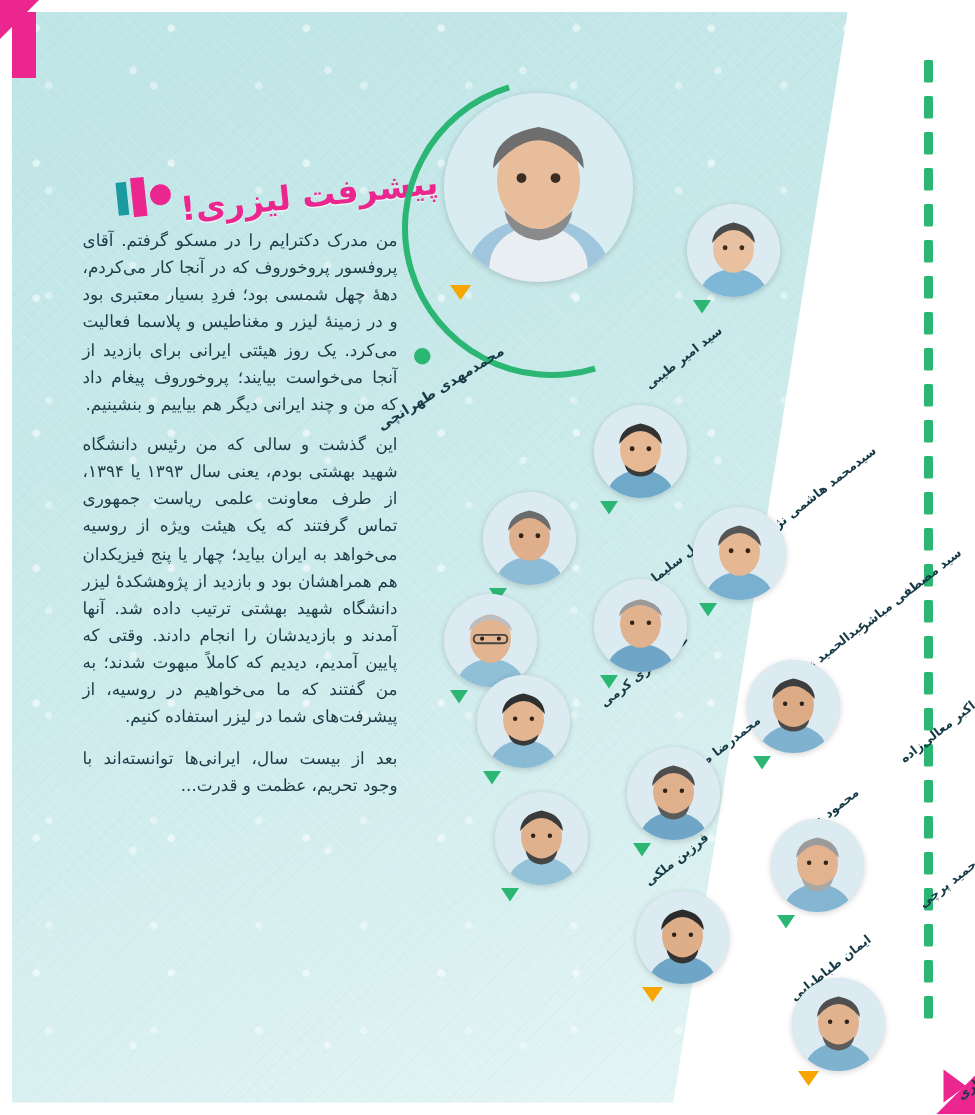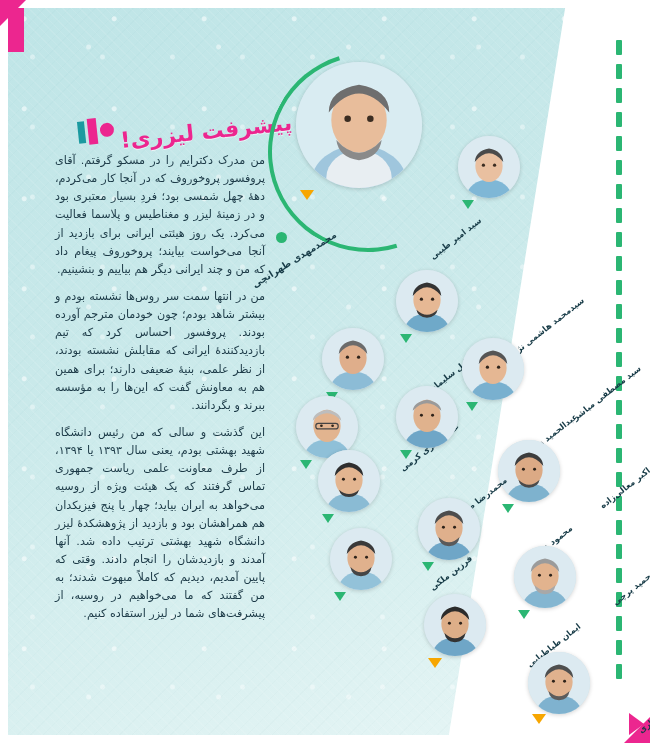--- a/index.html
+++ b/index.html
@@ -194,22 +194,22 @@
     <div class="headline">پیشرفت لیزری!</div>
     <div class="headline-deco">
       <span class="deco-dot"></span>
       <span class="deco-bar"></span>
       <span class="deco-bar teal"></span>
     </div>
   </div>
 
   <div class="body-col">
     <p>من مدرک دکترایم را در مسکو گرفتم. آقای پروفسور پروخوروف که در آنجا کار می‌کردم، دههٔ چهل شمسی بود؛ فردِ بسیار معتبری بود و در زمینهٔ لیزر و مغناطیس و پلاسما فعالیت می‌کرد. یک روز هیئتی ایرانی برای بازدید از آنجا می‌خواست بیایند؛ پروخوروف پیغام داد که من و چند ایرانی دیگر هم بیاییم و بنشینیم.</p>
-    <p>من در انتها سمت سر روس‌ها نشسته بودم و بیشتر شاهد بودم؛ چون خودمان مترجم آورده بودند. پروفسور احساس کرد که تیم بازدیدکنندهٔ ایرانی که مقابلش نشسته بودند، از نظر علمی، بنیهٔ ضعیفی دارند؛ برای همین هم به معاونش گفت که این‌ها را به مؤسسه ببرند و بگردانند.</p>
     <p>این گذشت و سالی که من رئیس دانشگاه شهید بهشتی بودم، یعنی سال ۱۳۹۳ یا ۱۳۹۴، از طرف معاونت علمی ریاست جمهوری تماس گرفتند که یک هیئت ویژه از روسیه می‌خواهد به ایران بیاید؛ چهار یا پنج فیزیکدان هم همراهشان بود و بازدید از پژوهشکدهٔ لیزر دانشگاه شهید بهشتی ترتیب داده شد. آنها آمدند و بازدیدشان را انجام دادند. وقتی که پایین آمدیم، دیدیم که کاملاً مبهوت شدند؛ به من گفتند که ما می‌خواهیم در روسیه، از پیشرفت‌های شما در لیزر استفاده کنیم.</p>
+    <p>بعد از بیست سال، ایرانی‌ها توانسته‌اند با وجود تحریم، عظمت و قدرت...</p>
   </div>
 
   <div class="arc"></div>
   <div class="arc-dot"></div>
 
   <div class="chain">
     <span></span>
       <span></span>
       <span></span>
       <span></span>

